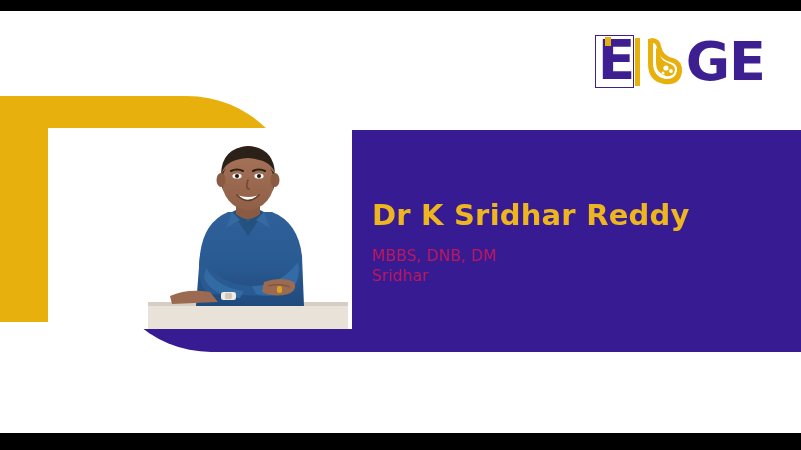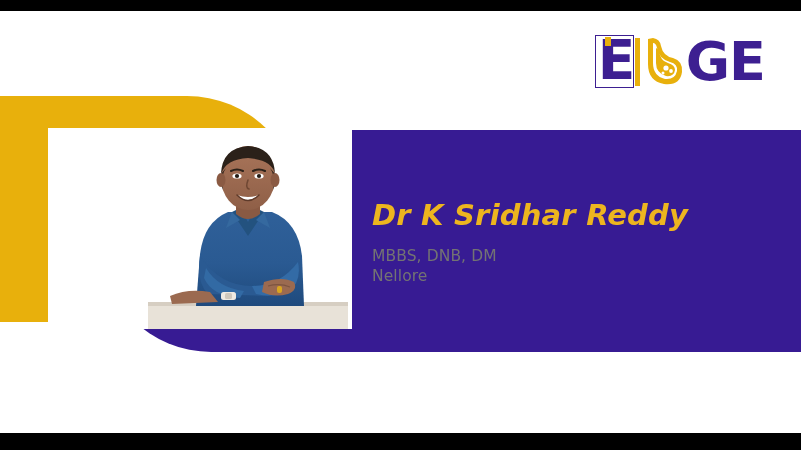--- a/index.html
+++ b/index.html
@@ -165,28 +165,27 @@
   }
   #speaker-name {
     font-family: "DejaVu Sans", sans-serif;
     font-weight: 700;
     font-size: 29px;
     line-height: 36px;
     color: #EDB51F;
     letter-spacing: 0.2px;
     margin: 0 0 14px 0;
     white-space: nowrap;
-    font-style: italic;
   }
   .credential-line {
     font-family: "DejaVu Sans", sans-serif;
     font-weight: 400;
     font-size: 15.5px;
     line-height: 19.5px;
-    color: #737373;
+    color: #be185d;
     letter-spacing: 0.1px;
     white-space: nowrap;
   }
 </style>
 </head>
 <body>
 
 <div id="stage">
 
   <div class="letterbox top"></div>
@@ -283,19 +282,19 @@
           <rect x="77" y="157" width="7" height="6" rx="1.5" fill="#cfc8bd"></rect>
 
           <path d="M22 160 Q40 152 62 156 L70 166 L24 168 Z" fill="#9b6a50"></path>
         </svg>
       </div>
     </div>
 
     <div id="text-block">
       <div id="speaker-name">Dr K Sridhar Reddy</div>
       <div class="credential-line">MBBS, DNB, DM</div>
-      <div class="credential-line">Nellore</div>
+      <div class="credential-line">Sridhar</div>
     </div>
 
   </div>
 
   <div class="letterbox bottom"></div>
 </div>
 
 </body></html>

